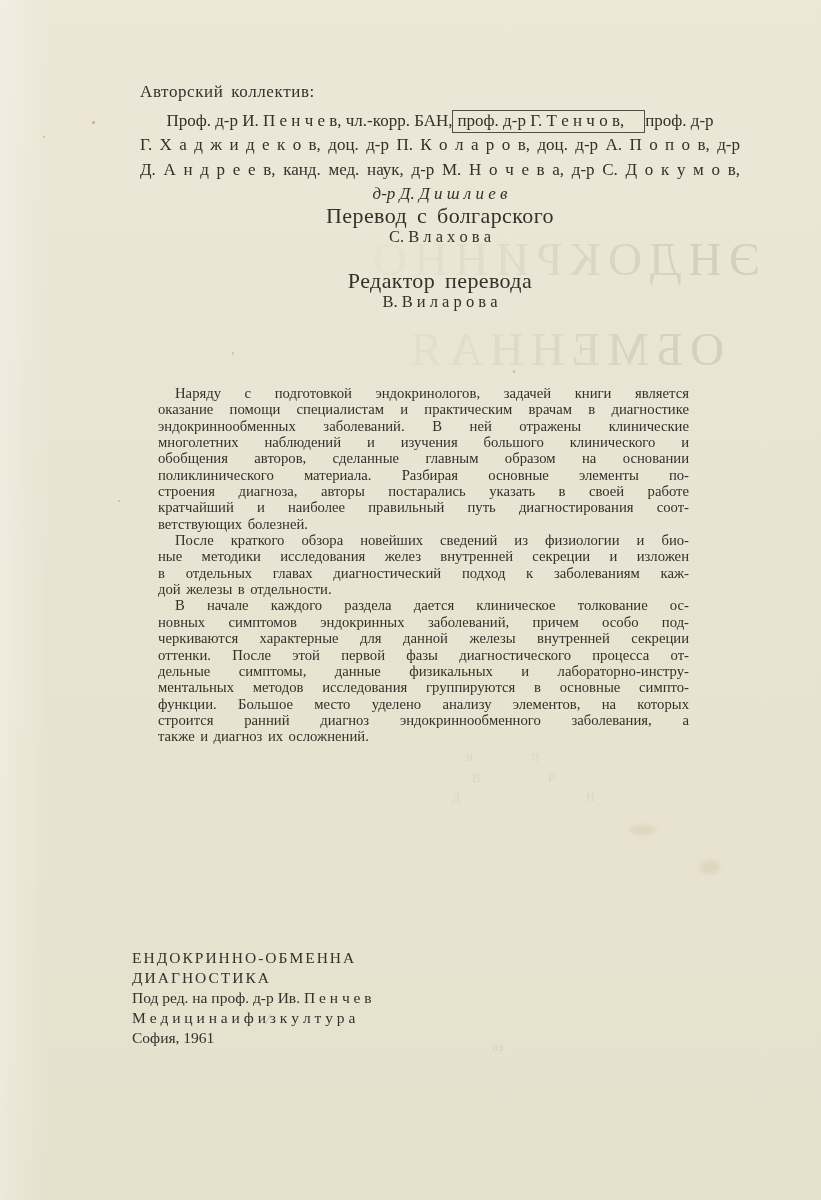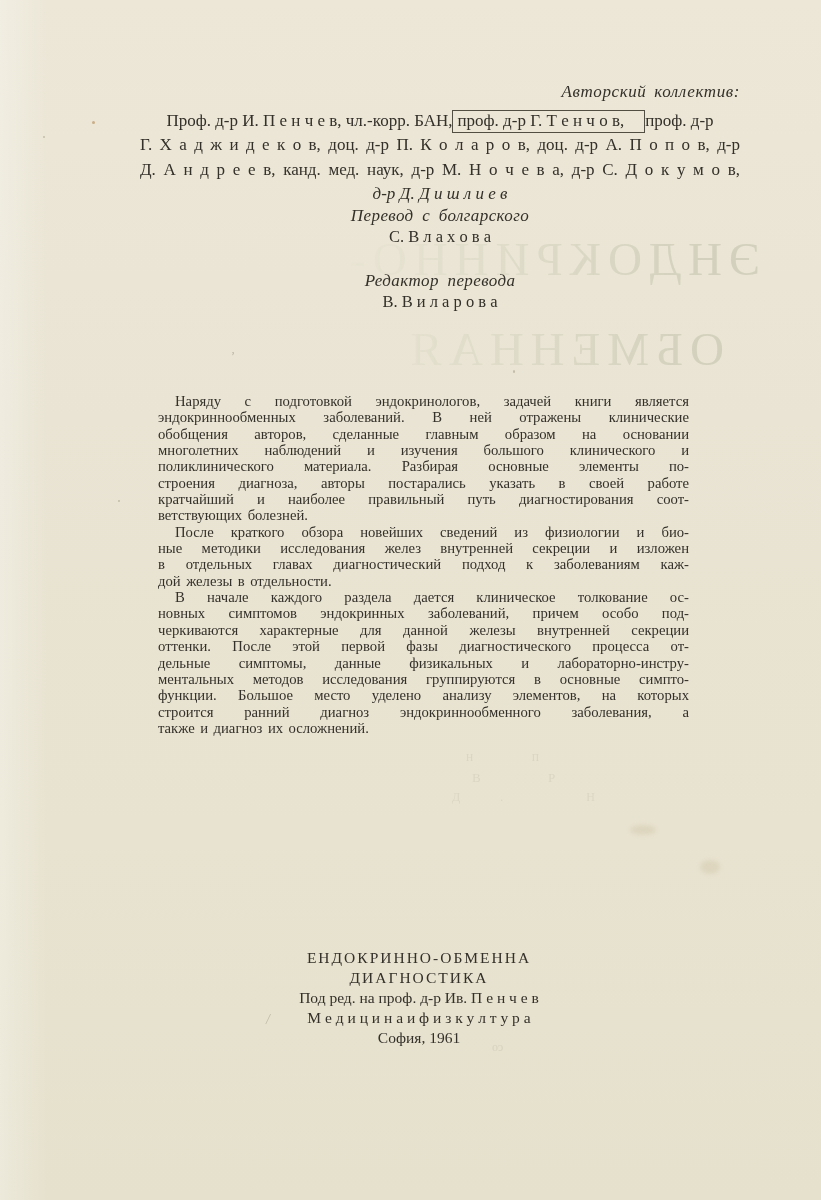--- a/index.html
+++ b/index.html
@@ -15,42 +15,42 @@
   
   .page::before{
     content:"";position:absolute;left:0;top:0;bottom:0;width:48px;
     background:linear-gradient(90deg,rgba(255,255,255,.28),rgba(255,255,255,0));
     pointer-events:none;
   }
   .blk{position:absolute;}
   
   .authors{left:140px;width:600px;top:82px;font-size:17px;}
   .authors .heading{
-    text-align:right;font-style:italic;letter-spacing:.6px;word-spacing:3px;
+    text-align:left;letter-spacing:.6px;word-spacing:3px;
     margin-bottom:7px;font-size:17px;
   }
   .auth-line{line-height:24.4px;white-space:nowrap;}
   .auth-line.jst{white-space:normal;text-align:justify;text-align-last:justify;}
   .auth-line.flexline{display:flex;justify-content:center;align-items:baseline;}
   .auth-line.centered{text-align:center;white-space:normal;font-style:italic;}
   .boxed{
     border:1px solid rgba(55,50,40,.85);
     padding:0 20px 1px 4px;line-height:20px;display:inline-block;
   }
   
   .trans{left:140px;width:600px;text-align:center;}
-  .trans .heading{font-style:italic;font-size:17px;word-spacing:4px;letter-spacing:.4px;line-height:21px;}
+  .trans .heading{font-size:22px;word-spacing:4px;letter-spacing:.4px;line-height:21px;}
   .trans .name{font-size:16.5px;line-height:22px;}
   
-  .annotation{left:158px;width:531px;top:393px;font-size:14.7px;word-spacing:1.8px;}
+  .annotation{left:158px;width:531px;top:385px;font-size:14.7px;word-spacing:1.8px;}
   .ann-line{line-height:16.35px;text-align:justify;text-align-last:justify;}
   .ann-line.first{text-indent:17px;}
   .ann-line.last{text-align-last:left;}
   
-  .imprint{left:119px;width:600px;top:948px;text-align:center;}
+  .imprint{left:132px;width:600px;top:948px;}
   .imprint .caps{font-size:15.5px;letter-spacing:2px;line-height:20px;}
   .imprint .line{font-size:15.5px;line-height:20px;}
   
   .ghost-title{
     left:240px;top:228px;width:520px;height:230px;
     transform:scaleX(-1);
     color:#a9ac92;opacity:.34;
     font-size:47px;letter-spacing:7px;line-height:62px;
     -webkit-mask-image:linear-gradient(to right,rgba(0,0,0,1) 12%,rgba(0,0,0,.04) 80%);
             mask-image:linear-gradient(to right,rgba(0,0,0,1) 12%,rgba(0,0,0,.04) 80%);
@@ -90,23 +90,24 @@
 
   <div class="blk trans" style="top:270px;">
     <div class="heading">Редактор перевода</div>
     <div class="name">В. В и л а р о в а</div>
   </div>
 
   <div class="gmark" style="left:231px;top:349px;font-size:12px;opacity:.55;">’</div>
 
   <div class="blk annotation">
       <div class="ann-line first">Наряду с подготовкой эндокринологов, задачей книги является</div>
+      <div class="ann-line">оказание помощи специалистам и практическим врачам в диагностике</div>
       <div class="ann-line">эндокриннообменных заболеваний. В ней отражены клинические</div>
+      <div class="ann-line">многолетних наблюдений и изучения большого клинического и</div>
       <div class="ann-line">обобщения авторов, сделанные главным образом на основании</div>
-      <div class="ann-line">многолетних наблюдений и изучения большого клинического и</div>
       <div class="ann-line">поликлинического материала. Разбирая основные элементы по-</div>
       <div class="ann-line">строения диагноза, авторы постарались указать в своей работе</div>
       <div class="ann-line">кратчайший и наиболее правильный путь диагностирования соот-</div>
       <div class="ann-line last">ветствующих болезней.</div>
       <div class="ann-line first">После краткого обзора новейших сведений из физиологии и био-</div>
       <div class="ann-line">ные методики исследования желез внутренней секреции и изложен</div>
       <div class="ann-line">в отдельных главах диагностический подход к заболеваниям каж-</div>
       <div class="ann-line last">дой железы в отдельности.</div>
       <div class="ann-line first">В начале каждого раздела дается клиническое толкование ос-</div>
       <div class="ann-line">новных симптомов эндокринных заболеваний, причем особо под-</div>

